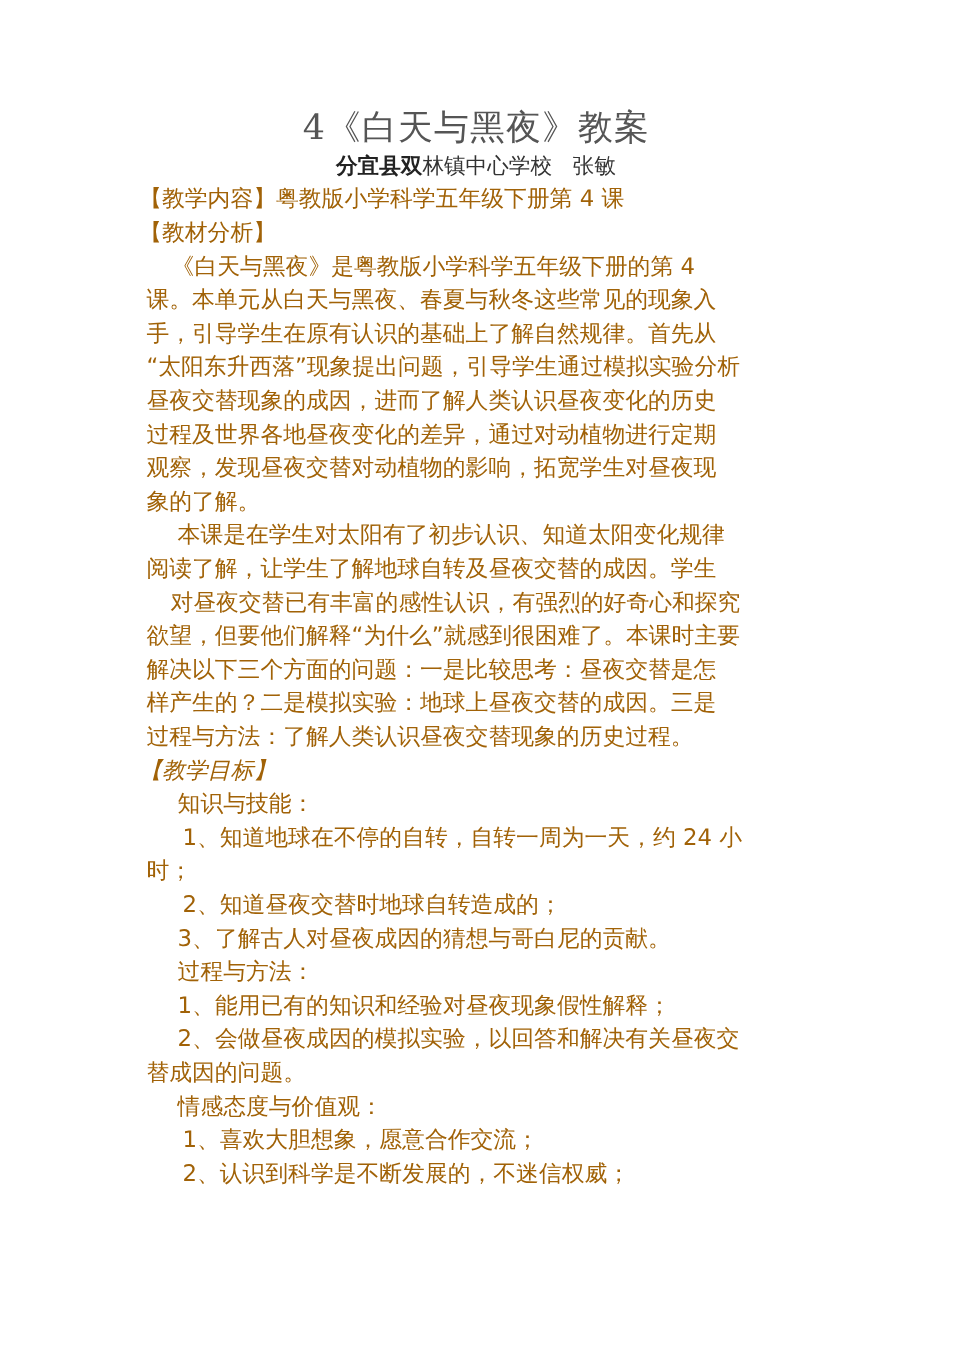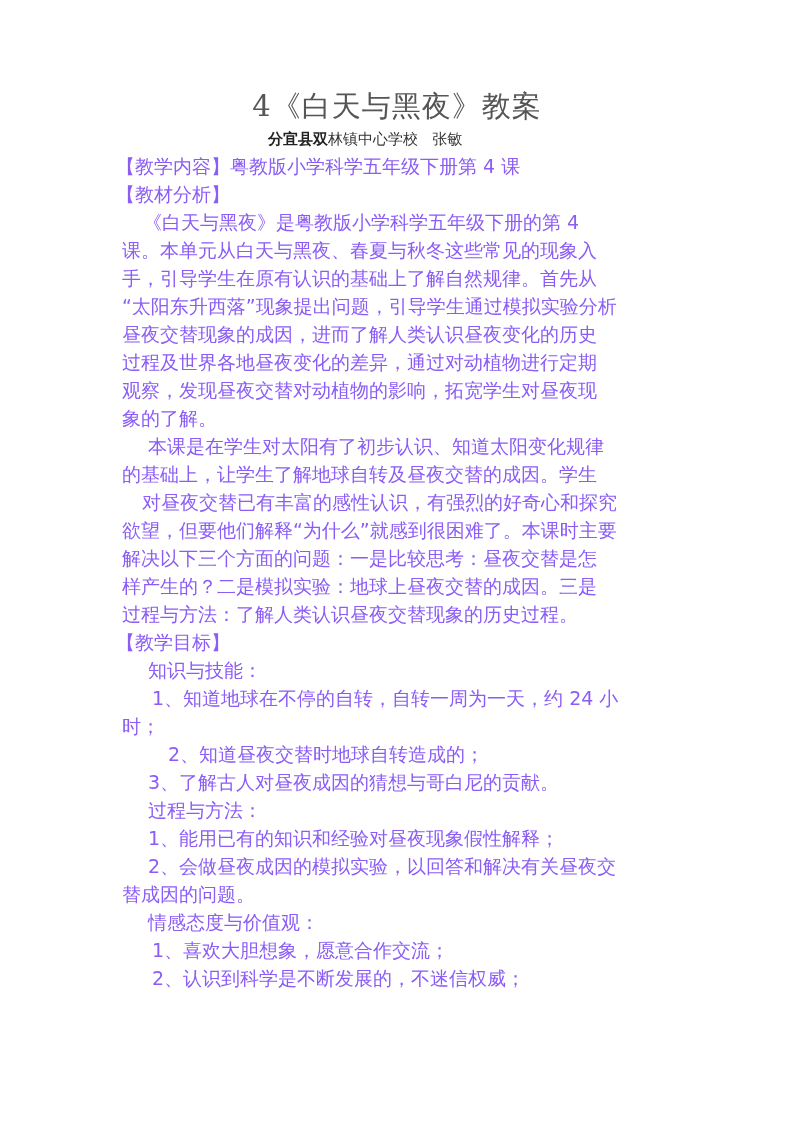--- a/index.html
+++ b/index.html
@@ -28,33 +28,33 @@
       top: 86px;
       text-align: center;
       font-family: "DejaVu Serif", "Liberation Serif", serif;
       font-size: 29px;
       line-height: 40px;
       color: #555555;
       letter-spacing: 1px;
     }
     .subtitle {
       position: absolute;
-      left: 268px;
+      left: 280px;
       top: 128px;
-      font-size: 15px;
+      font-size: 18px;
       line-height: 22px;
       color: #333333;
     }
     .subtitle .bold { font-weight: bold; color: #222; }
     .line {
       position: absolute;
       font-size: 19px;
       line-height: 27px;
       white-space: nowrap;
-      color: #8b5cf6;
+      color: #a16207;
     }
   </style>
 </head>
 <body>
 
 <div class="page">
   <div class="title">4《白天与黑夜》教案</div>
   <div class="subtitle">
     <span class="bold">分宜县双</span><span>林镇中心学校</span>&nbsp;&nbsp;&nbsp;<span>张敏</span>
   </div>
@@ -63,31 +63,31 @@
       <div class="line" style="left: 116px; top: 181px;">【教材分析】</div>
       <div class="line" style="left: 143px; top: 209px;">《白天与黑夜》是粤教版小学科学五年级下册的第  4</div>
       <div class="line" style="left: 122px; top: 237px;">课。本单元从白天与黑夜、春夏与秋冬这些常见的现象入</div>
       <div class="line" style="left: 122px; top: 265px;">手，引导学生在原有认识的基础上了解自然规律。首先从</div>
       <div class="line" style="left: 122px; top: 293px;">“太阳东升西落”现象提出问题，引导学生通过模拟实验分析</div>
       <div class="line" style="left: 122px; top: 321px;">昼夜交替现象的成因，进而了解人类认识昼夜变化的历史</div>
       <div class="line" style="left: 122px; top: 349px;">过程及世界各地昼夜变化的差异，通过对动植物进行定期</div>
       <div class="line" style="left: 122px; top: 377px;">观察，发现昼夜交替对动植物的影响，拓宽学生对昼夜现</div>
       <div class="line" style="left: 122px; top: 405px;">象的了解。</div>
       <div class="line" style="left: 148px; top: 433px;">本课是在学生对太阳有了初步认识、知道太阳变化规律</div>
-      <div class="line" style="left: 122px; top: 461px;">的基础上，让学生了解地球自转及昼夜交替的成因。学生</div>
+      <div class="line" style="left: 122px; top: 461px;">阅读了解，让学生了解地球自转及昼夜交替的成因。学生</div>
       <div class="line" style="left: 122px; top: 489px; margin-left: 20px;">对昼夜交替已有丰富的感性认识，有强烈的好奇心和探究</div>
       <div class="line" style="left: 122px; top: 517px;">欲望，但要他们解释“为什么”就感到很困难了。本课时主要</div>
       <div class="line" style="left: 122px; top: 545px;">解决以下三个方面的问题：一是比较思考：昼夜交替是怎</div>
       <div class="line" style="left: 122px; top: 573px;">样产生的？二是模拟实验：地球上昼夜交替的成因。三是</div>
       <div class="line" style="left: 122px; top: 601px;">过程与方法：了解人类认识昼夜交替现象的历史过程。</div>
-      <div class="line" style="left: 116px; top: 629px;">【教学目标】</div>
+      <div class="line" style="left: 116px; top: 629px; font-style: italic;">【教学目标】</div>
       <div class="line" style="left: 148px; top: 657px;">知识与技能：</div>
       <div class="line" style="left: 152px; top: 685px;">1、知道地球在不停的自转，自转一周为一天，约  24 小</div>
       <div class="line" style="left: 122px; top: 713px;">时；</div>
-      <div class="line" style="left: 168px; top: 741px;">2、知道昼夜交替时地球自转造成的；</div>
+      <div class="line" style="left: 152px; top: 741px;">2、知道昼夜交替时地球自转造成的；</div>
       <div class="line" style="left: 148px; top: 769px;">3、了解古人对昼夜成因的猜想与哥白尼的贡献。</div>
       <div class="line" style="left: 148px; top: 797px;">过程与方法：</div>
       <div class="line" style="left: 148px; top: 825px;">1、能用已有的知识和经验对昼夜现象假性解释；</div>
       <div class="line" style="left: 148px; top: 853px;">2、会做昼夜成因的模拟实验，以回答和解决有关昼夜交</div>
       <div class="line" style="left: 122px; top: 881px;">替成因的问题。</div>
       <div class="line" style="left: 148px; top: 909px;">情感态度与价值观：</div>
       <div class="line" style="left: 152px; top: 937px;">1、喜欢大胆想象，愿意合作交流；</div>
       <div class="line" style="left: 152px; top: 965px;">2、认识到科学是不断发展的，不迷信权威；</div>
     </div>
 </div>

